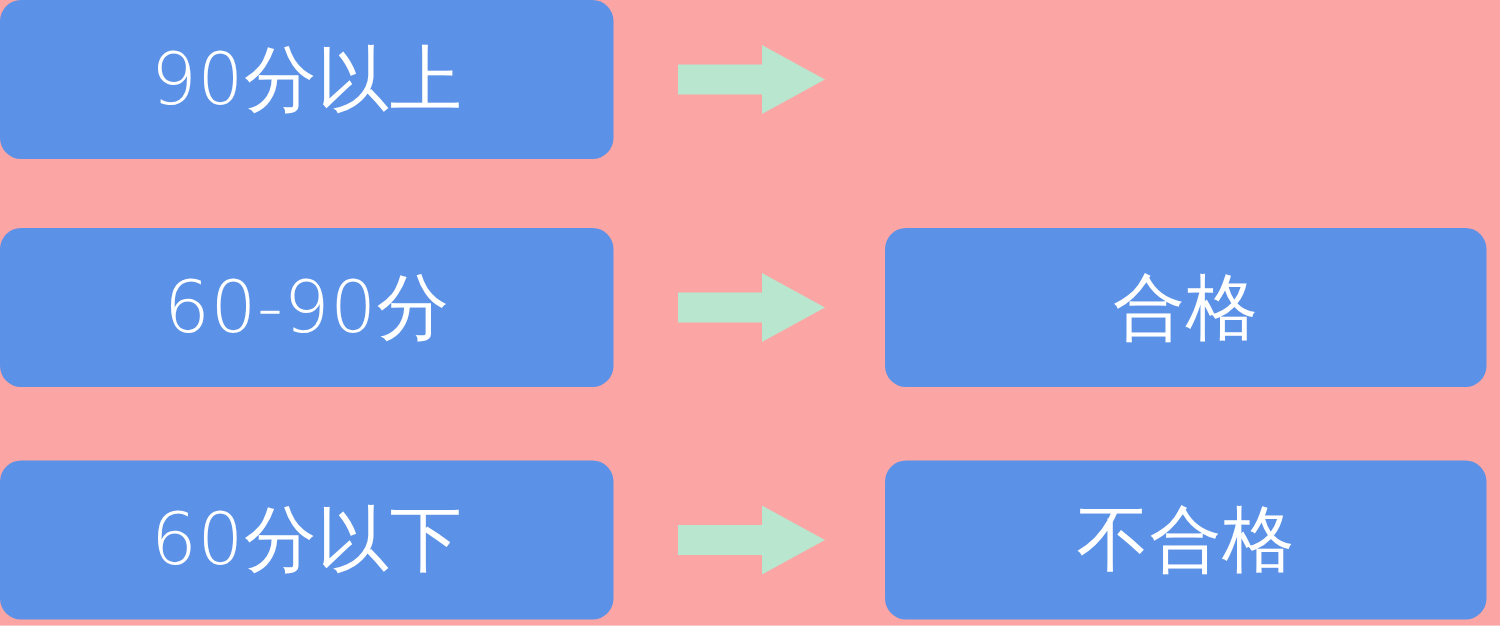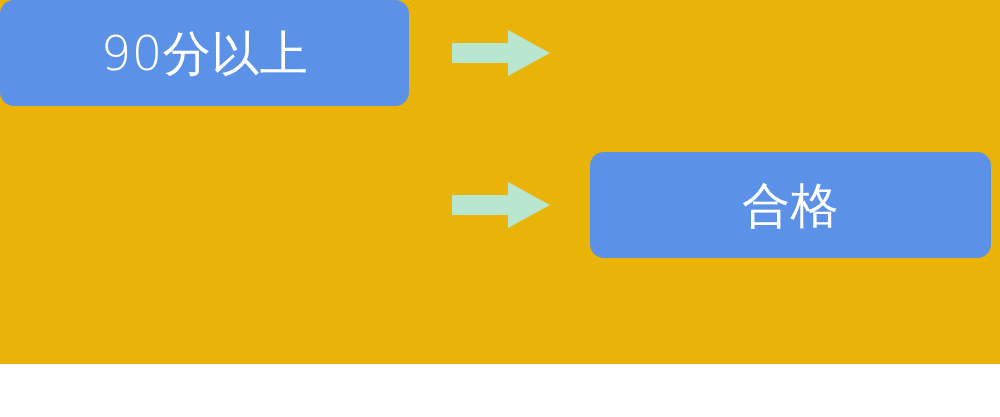--- a/index.html
+++ b/index.html
@@ -10,22 +10,22 @@
   body {
     width: 1000px;
     height: 417px;
     font-family: "DejaVu Sans", "Liberation Sans", sans-serif;
     overflow: hidden;
   }
 
   #diagram {
     position: relative;
     width: 1000px;
-    height: 364px;
-    background: #eab308;
+    height: 417px;
+    background: #fca5a5;
   }
 
   .flow-row {
     position: absolute;
     left: 0;
     width: 1000px;
     height: 106px;
     display: block;
   }
 
@@ -84,24 +84,40 @@
       <span class="box-label">90分以上</span>
     </div>
     <div class="arrow">
       <svg viewBox="0 0 98 46" xmlns="http://www.w3.org/2000/svg" aria-hidden="true">
         <polygon points="0,13 56,13 56,0 98,23 56,46 56,33 0,33" fill="#B8E6CE"></polygon>
       </svg>
     </div>
   </div>
 
   <div class="flow-row" style="top:152px;">
+    <div class="box box-left" style="background:#5B91E6;">
+      <span class="box-label">60-90分</span>
+    </div>
     <div class="arrow">
       <svg viewBox="0 0 98 46" xmlns="http://www.w3.org/2000/svg" aria-hidden="true">
         <polygon points="0,13 56,13 56,0 98,23 56,46 56,33 0,33" fill="#B8E6CE"></polygon>
       </svg>
     </div>
     <div class="box box-right" style="background:#5B91E6;">
       <span class="box-label">合格</span>
     </div>
   </div>
 
+  <div class="flow-row" style="top:307px;">
+    <div class="box box-left" style="background:#5B91E6;">
+      <span class="box-label">60分以下</span>
+    </div>
+    <div class="arrow">
+      <svg viewBox="0 0 98 46" xmlns="http://www.w3.org/2000/svg" aria-hidden="true">
+        <polygon points="0,13 56,13 56,0 98,23 56,46 56,33 0,33" fill="#B8E6CE"></polygon>
+      </svg>
+    </div>
+    <div class="box box-right" style="background:#5B91E6;">
+      <span class="box-label">不合格</span>
+    </div>
+  </div>
 
 </div>
 
 </body></html>

